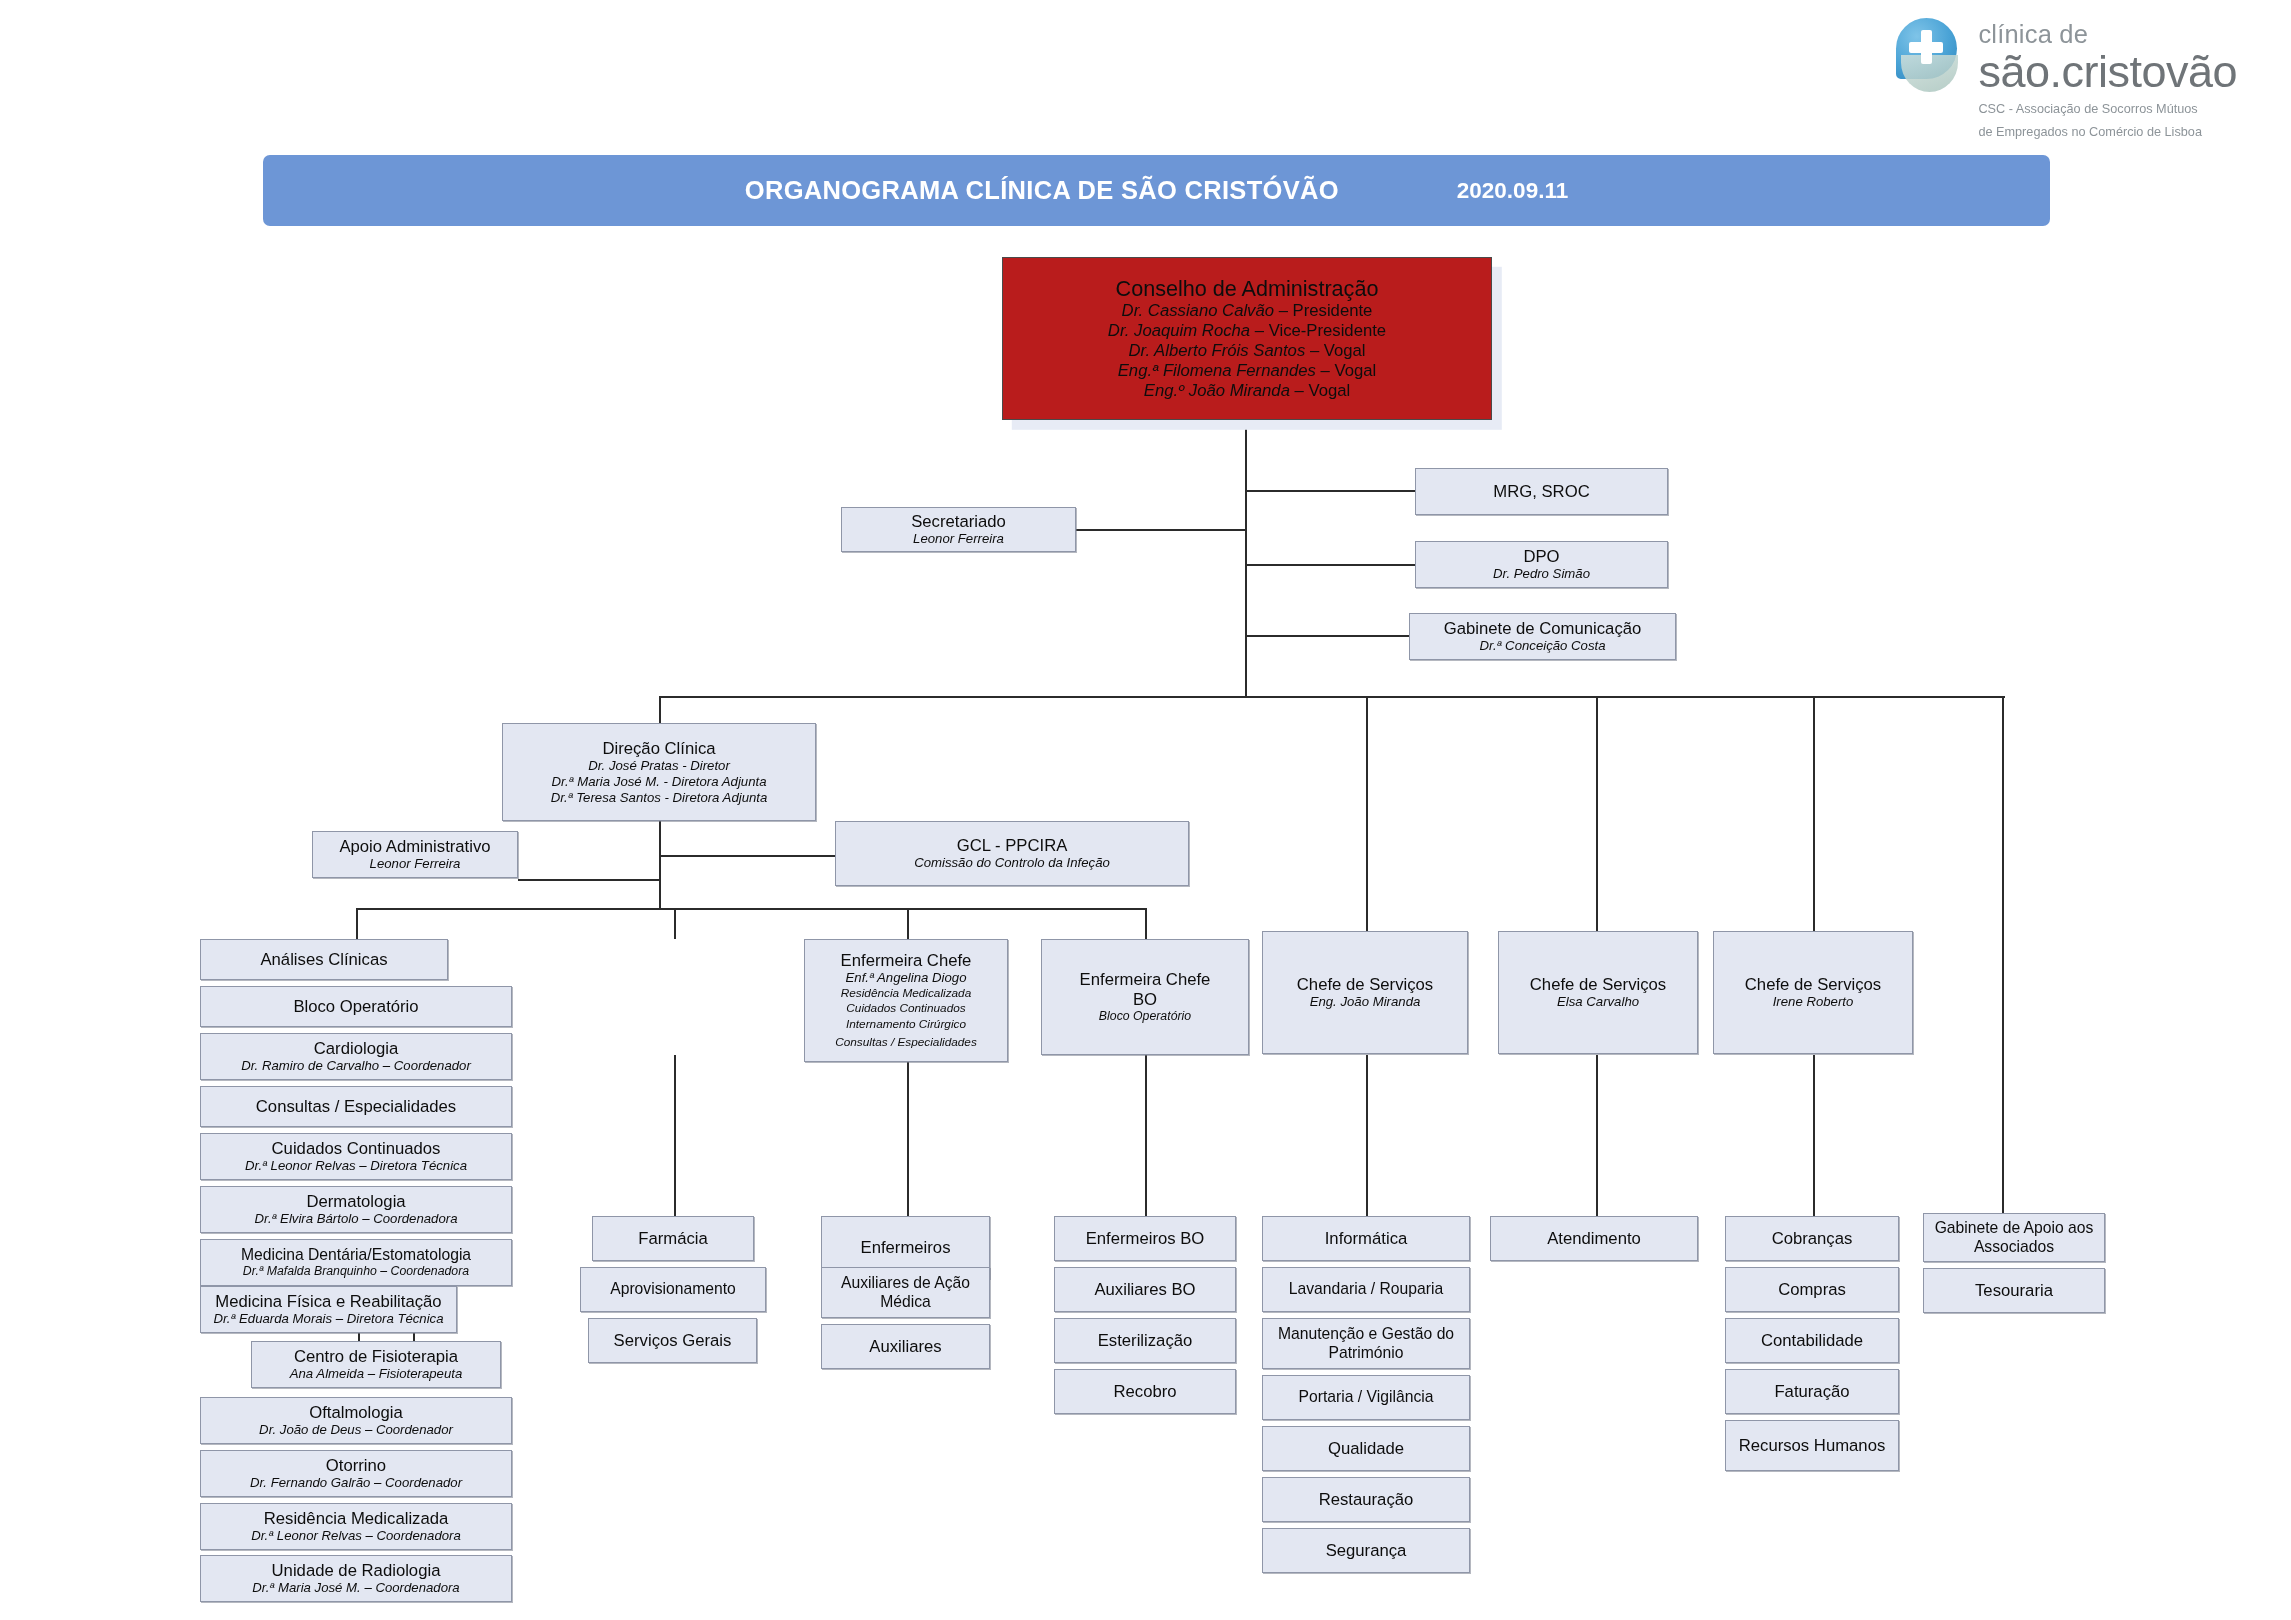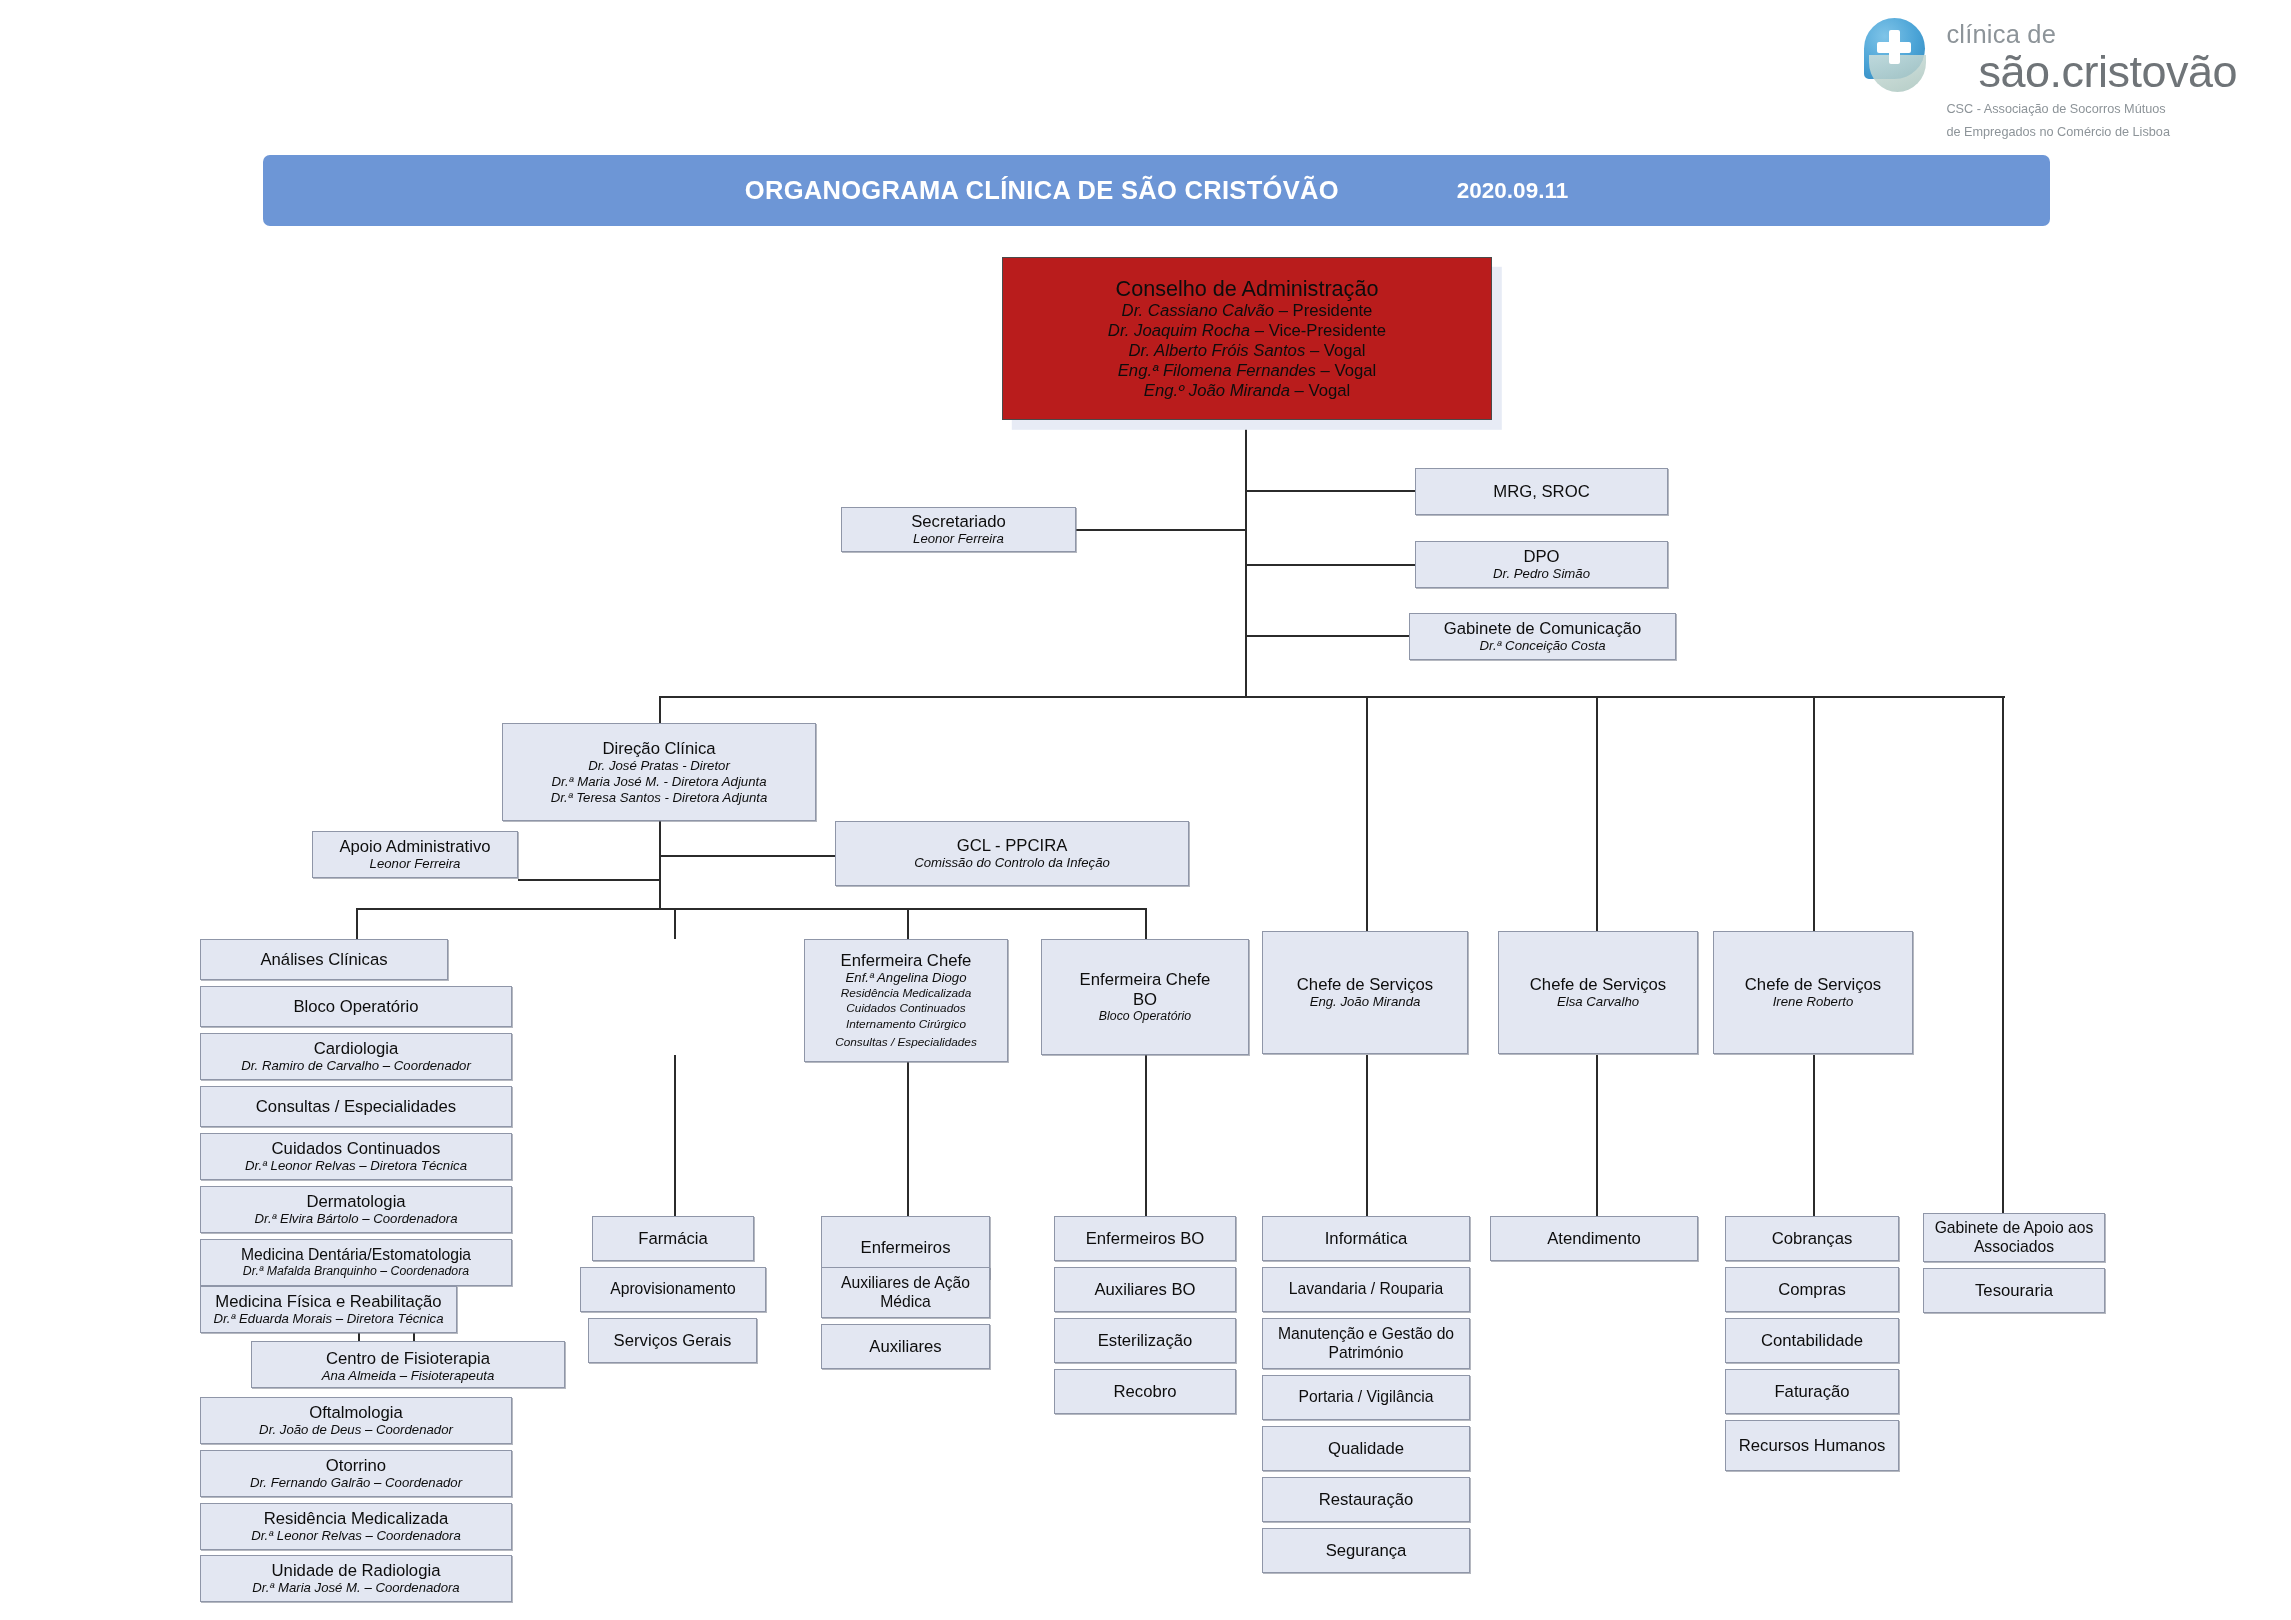--- a/index.html
+++ b/index.html
@@ -26,21 +26,21 @@
   .logo-mark .cross-v { left:27px; top:12.7px; width:11.8px; height:34px; }
   .logo-mark .cross-h { left:15.7px; top:24px; width:34px; height:11.8px; }
   .logo-mark .swoosh {
     position:absolute; left:7.8px; top:37px; width:57px; height:37px;
     background:linear-gradient(160deg, #cfe0dc 0%, #b8cfc9 60%, #a8c4bd 100%);
     border-radius:0 0 50% 50% / 0 0 80% 80%;
     opacity:.85;
   }
   .logo-text { padding-top:3.9px; }
   .logo-l1 { font-size:25.5px; color:#8d9499; letter-spacing:0.2px; line-height:1.05; }
-  .logo-l2 { font-size:45px; color:#6f7478; font-weight:400; line-height:1.05; letter-spacing:-0.5px;margin-left:32px; }
+  .logo-l2 { font-size:45px; color:#6f7478; font-weight:400; line-height:1.05; letter-spacing:-0.5px; }
   .logo-l3 { font-size:12.7px; color:#8d9499; line-height:1.35; margin-top:5.9px; }
 
   
   .banner {
     position:absolute; left:263px; top:155px; width:1787px; height:71px;
     background:#6d96d6; border-radius:6.9px;
     display:flex; align-items:center; justify-content:center; gap:118px;
   }
   .banner-title { color:#fff; font-size:25.5px; font-weight:bold; letter-spacing:0.3px; }
   .banner-date  { color:#fff; font-size:22.5px; font-weight:bold; }
@@ -195,21 +195,21 @@
     <div class="s">Dr.ª Elvira Bártolo – Coordenadora</div>
   </div>
   <div class="box" style="left:200px; top:1239px; width:312px; height:47px;">
     <div class="t" style="font-size:15.7px;">Medicina Dentária/Estomatologia</div>
     <div class="s" style="font-size:12.3px;">Dr.ª Mafalda Branquinho – Coordenadora</div>
   </div>
   <div class="box" style="left:200px; top:1286px; width:257px; height:47px;">
     <div class="t">Medicina Física e Reabilitação</div>
     <div class="s">Dr.ª Eduarda Morais – Diretora Técnica</div>
   </div>
-  <div class="box" style="left:251px; top:1341px; width:314px; height:47px;justify-content:flex-end;">
+  <div class="box" style="left:251px; top:1341px; width:250px; height:47px;">
     <div class="t">Centro de Fisioterapia</div>
     <div class="s">Ana Almeida – Fisioterapeuta</div>
   </div>
   <div class="box" style="left:200px; top:1397px; width:312px; height:47px;">
     <div class="t">Oftalmologia</div>
     <div class="s">Dr. João de Deus – Coordenador</div>
   </div>
   <div class="box" style="left:200px; top:1450px; width:312px; height:47px;">
     <div class="t">Otorrino</div>
     <div class="s">Dr. Fernando Galrão – Coordenador</div>

